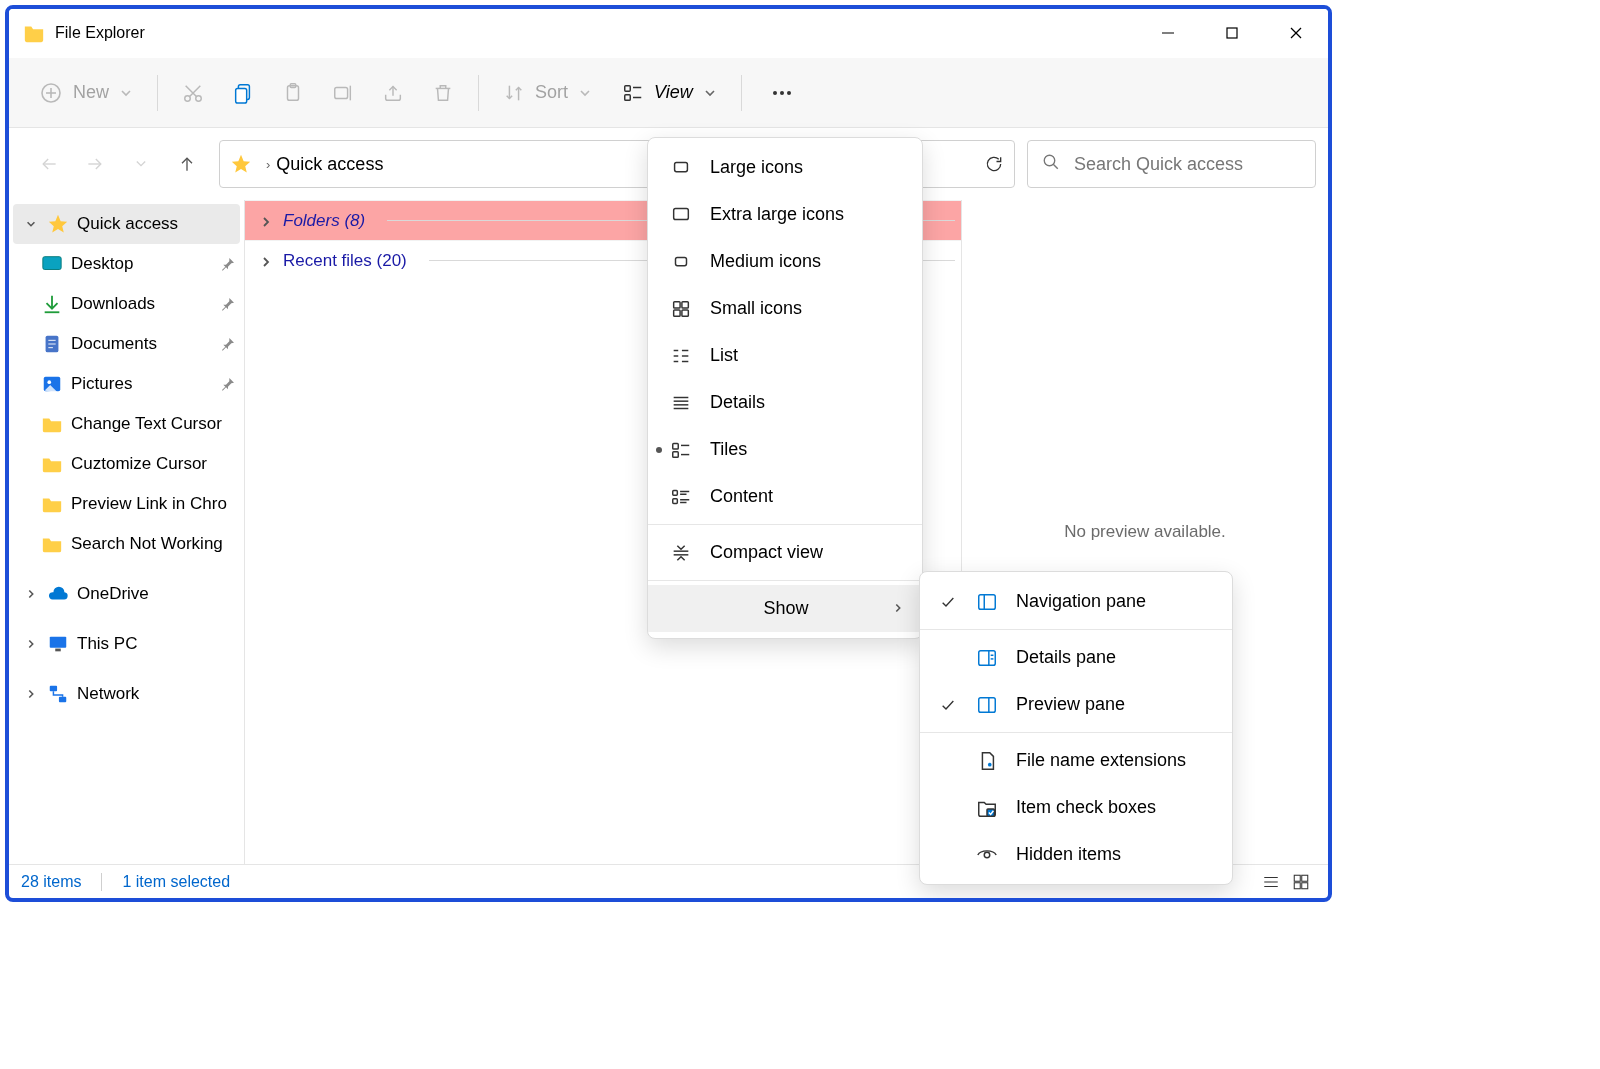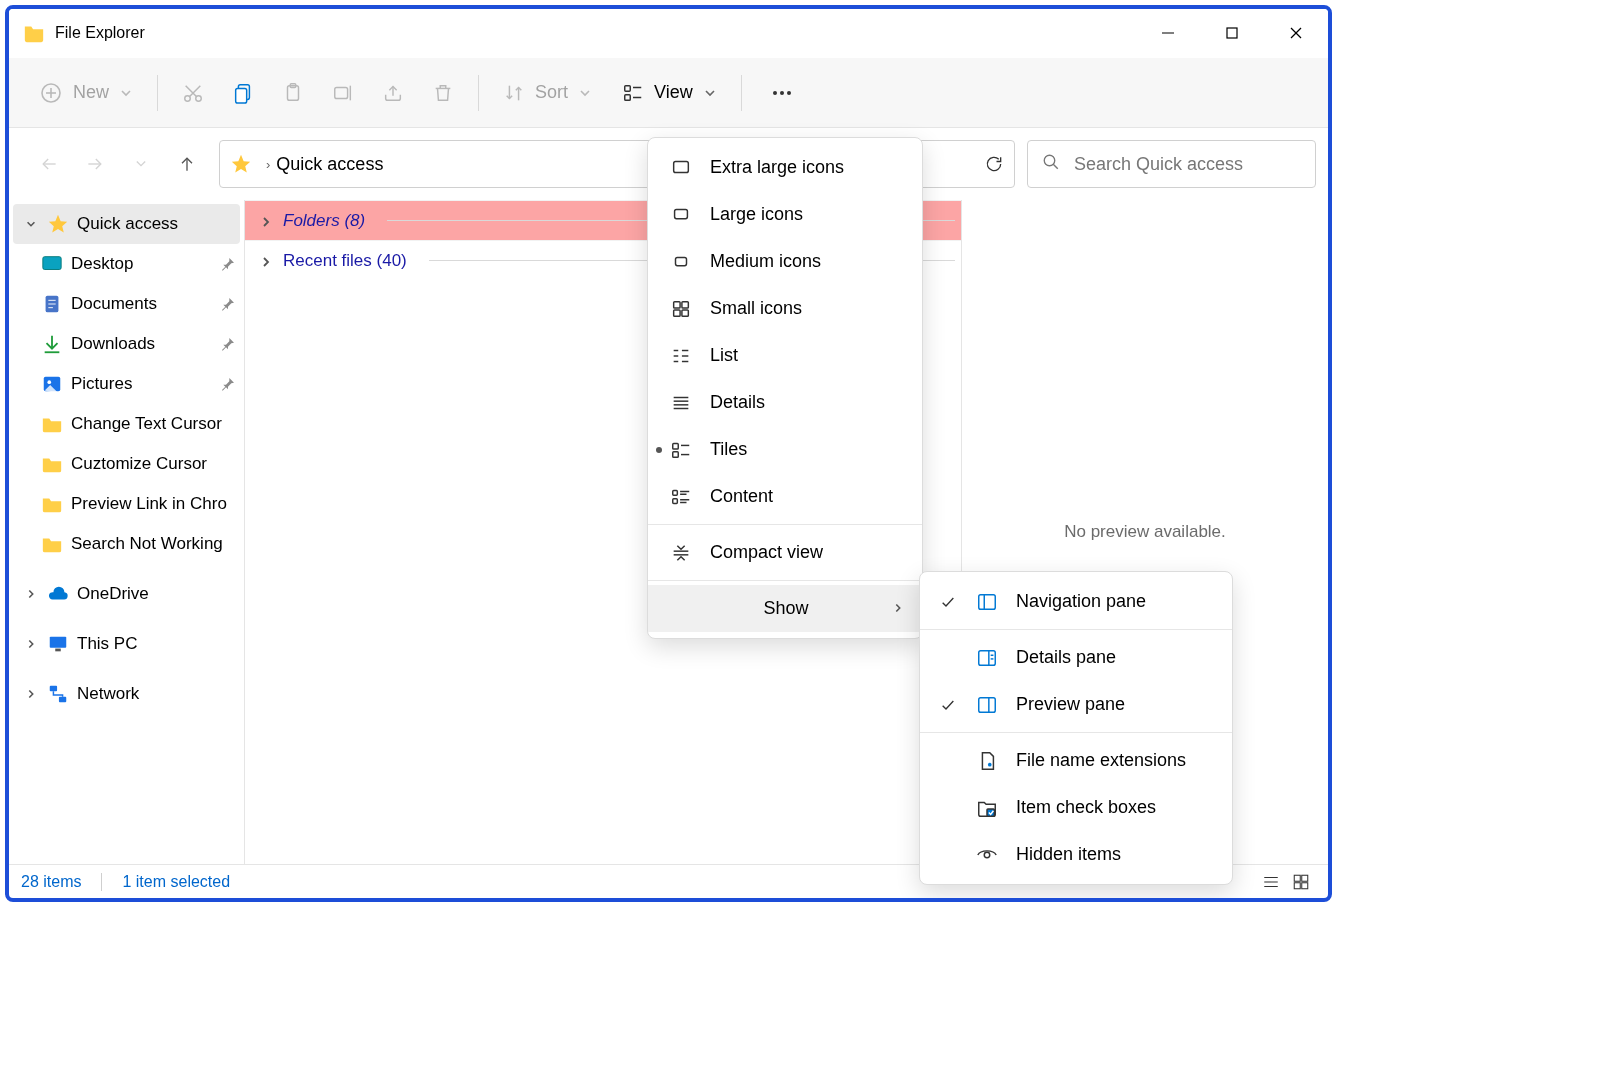--- a/index.html
+++ b/index.html
@@ -303,21 +303,21 @@
             <polyline points="4,15 7,18 10,15"></polyline>
             <path d="M17 20 V6"></path>
             <polyline points="14,9 17,6 20,9"></polyline>
           </svg>
         </span>
       <span class="tb-label">Sort</span>
       <svg class="chev" viewBox="0 0 14 14" fill="none" stroke="#888" stroke-width="1.6">
           <polyline points="3,5 7,9 11,5"></polyline>
         </svg>
     </div>
-    <div class="tb-btn" style="margin-left:30px;">
+    <div class="tb-btn" style="margin-left:30px;font-style:italic;">
       <span class="tb-icon">
           <svg width="22" height="22" viewBox="0 0 24 24" fill="none" stroke="#333">
             <rect x="3" y="4" width="6" height="6" rx="1"></rect>
             <rect x="3" y="14" width="6" height="6" rx="1"></rect>
             <line x1="12" y1="6" x2="21" y2="6"></line>
             <line x1="12" y1="17" x2="21" y2="17"></line>
           </svg>
         </span>
       <span class="tb-label" style="color:#000">View</span>
       <svg class="chev" viewBox="0 0 14 14" fill="none" stroke="#666" stroke-width="1.6">
@@ -404,41 +404,41 @@
               <rect x="2" y="4" width="20" height="14" rx="2" fill="none" stroke="#077"></rect>
             </svg>
           </span>
         <span>Desktop</span>
         <span class="pin"><svg viewBox="0 0 24 24" fill="#8a8a8a">
               <path d="M14 3 l7 7 -4 1 -5 5 0 4 -3 -3 -5 5 -1 -1 5 -5 -3 -3 4 0 5 -5 Z"></path>
             </svg></span>
       </div>
       <div class="side-item side-sub">
         <span class="ico">
+            <svg viewBox="0 0 24 24" fill="none" stroke="#1f9c3a" stroke-width="2">
+              <line x1="12" y1="3" x2="12" y2="16"></line>
+              <polyline points="6,11 12,17 18,11"></polyline>
+              <line x1="4" y1="21" x2="20" y2="21"></line>
+            </svg>
+          </span>
+        <span>Downloads</span>
+        <span class="pin"><svg viewBox="0 0 24 24" fill="#8a8a8a">
+              <path d="M14 3 l7 7 -4 1 -5 5 0 4 -3 -3 -5 5 -1 -1 5 -5 -3 -3 4 0 5 -5 Z"></path>
+            </svg></span>
+      </div>
+      <div class="side-item side-sub">
+        <span class="ico">
             <svg viewBox="0 0 24 24" fill="#4774c8">
               <rect x="5" y="3" width="14" height="18" rx="2"></rect>
               <line x1="8" y1="8" x2="16" y2="8" stroke="#fff"></line>
               <line x1="8" y1="12" x2="16" y2="12" stroke="#fff"></line>
               <line x1="8" y1="16" x2="13" y2="16" stroke="#fff"></line>
             </svg>
           </span>
         <span>Documents</span>
-        <span class="pin"><svg viewBox="0 0 24 24" fill="#8a8a8a">
-              <path d="M14 3 l7 7 -4 1 -5 5 0 4 -3 -3 -5 5 -1 -1 5 -5 -3 -3 4 0 5 -5 Z"></path>
-            </svg></span>
-      </div>
-      <div class="side-item side-sub">
-        <span class="ico">
-            <svg viewBox="0 0 24 24" fill="none" stroke="#1f9c3a" stroke-width="2">
-              <line x1="12" y1="3" x2="12" y2="16"></line>
-              <polyline points="6,11 12,17 18,11"></polyline>
-              <line x1="4" y1="21" x2="20" y2="21"></line>
-            </svg>
-          </span>
-        <span>Downloads</span>
         <span class="pin"><svg viewBox="0 0 24 24" fill="#8a8a8a">
               <path d="M14 3 l7 7 -4 1 -5 5 0 4 -3 -3 -5 5 -1 -1 5 -5 -3 -3 4 0 5 -5 Z"></path>
             </svg></span>
       </div>
       <div class="side-item side-sub">
         <span class="ico">
             <svg viewBox="0 0 24 24" fill="#1a73e8">
               <rect x="3" y="4" width="18" height="16" rx="2"></rect>
               <circle cx="9" cy="10" r="2" fill="#fff"></circle>
               <path d="M4 19 l6 -6 10 10" fill="#fff" opacity="0.8"></path>
@@ -534,21 +534,21 @@
         <span class="chevr"><svg viewBox="0 0 14 14" fill="none" stroke="#555" stroke-width="1.8">
               <polyline points="5,3 9,7 5,11"></polyline>
             </svg></span>
         <span>Folders (8)</span>
         <span class="line"></span>
       </div>
       <div class="group-header">
         <span class="chevr"><svg viewBox="0 0 14 14" fill="none" stroke="#555" stroke-width="1.8">
               <polyline points="5,3 9,7 5,11"></polyline>
             </svg></span>
-        <span>Recent files (40)</span>
+        <span>Recent files (20)</span>
         <span class="line"></span>
       </div>
     </div>
 
     <div class="preview-pane">
       <span>No preview available.</span>
     </div>
   </div>
 
   <div class="statusbar">
@@ -572,32 +572,32 @@
             <rect x="13" y="13" width="8" height="8"></rect>
           </svg>
         </div>
     </div>
   </div>
 
   <div class="menu" style="left:638px; top:128px; width:276px;">
     <div class="menu-item">
       <span class="mi-icon">
           <svg viewBox="0 0 24 24">
+            <rect x="5" y="6" width="14" height="10" rx="2"></rect>
+          </svg>
+        </span>
+      <span>Large icons</span>
+    </div>
+    <div class="menu-item">
+      <span class="mi-icon">
+          <svg viewBox="0 0 24 24">
             <rect x="4" y="5" width="16" height="12" rx="2"></rect>
           </svg>
         </span>
       <span>Extra large icons</span>
-    </div>
-    <div class="menu-item">
-      <span class="mi-icon">
-          <svg viewBox="0 0 24 24">
-            <rect x="5" y="6" width="14" height="10" rx="2"></rect>
-          </svg>
-        </span>
-      <span>Large icons</span>
     </div>
     <div class="menu-item">
       <span class="mi-icon">
           <svg viewBox="0 0 24 24">
             <rect x="6" y="7" width="12" height="9" rx="2"></rect>
           </svg>
         </span>
       <span>Medium icons</span>
     </div>
     <div class="menu-item">

